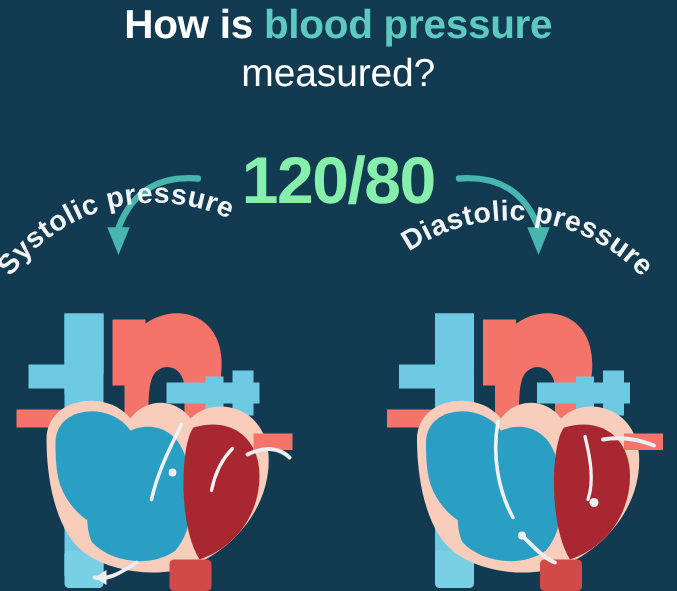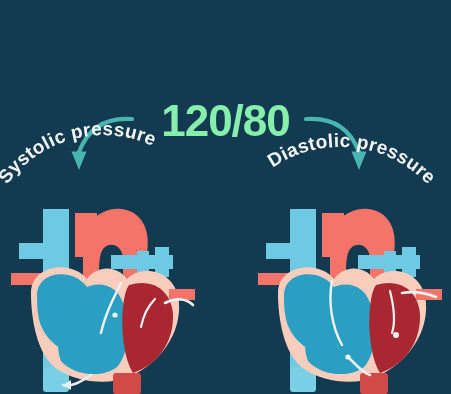--- a/index.html
+++ b/index.html
@@ -89,20 +89,22 @@
   .heart-left  { left: 5px; }
   .heart-right { left: 252px; }
   .heart-svg { display: block; width: 200px; height: 187px; }
 </style>
 </head>
 <body>
 
 <div id="infographic">
 
   <div class="title-block">
+    <div class="title-line1"><span>How is </span><span class="title-accent">blood pressure</span></div>
+    <div class="title-line2">measured?</div>
   </div>
 
   <div class="reading">120/80</div>
 
   <svg class="overlay-svg" viewBox="0 0 451 394">
     <defs>
       <path id="arcLeft" d="M -8 214 A 118 118 0 0 1 185 168"></path>
       <path id="arcRight" d="M 262 176 A 120 120 0 0 1 450 218"></path>
     </defs>
 

